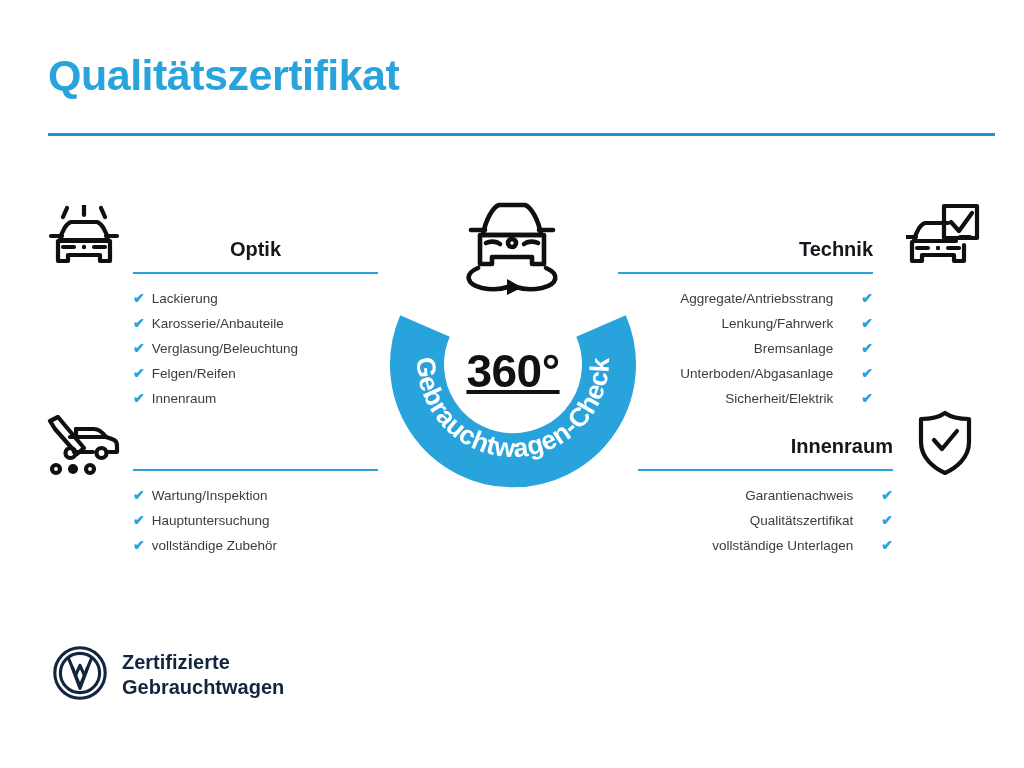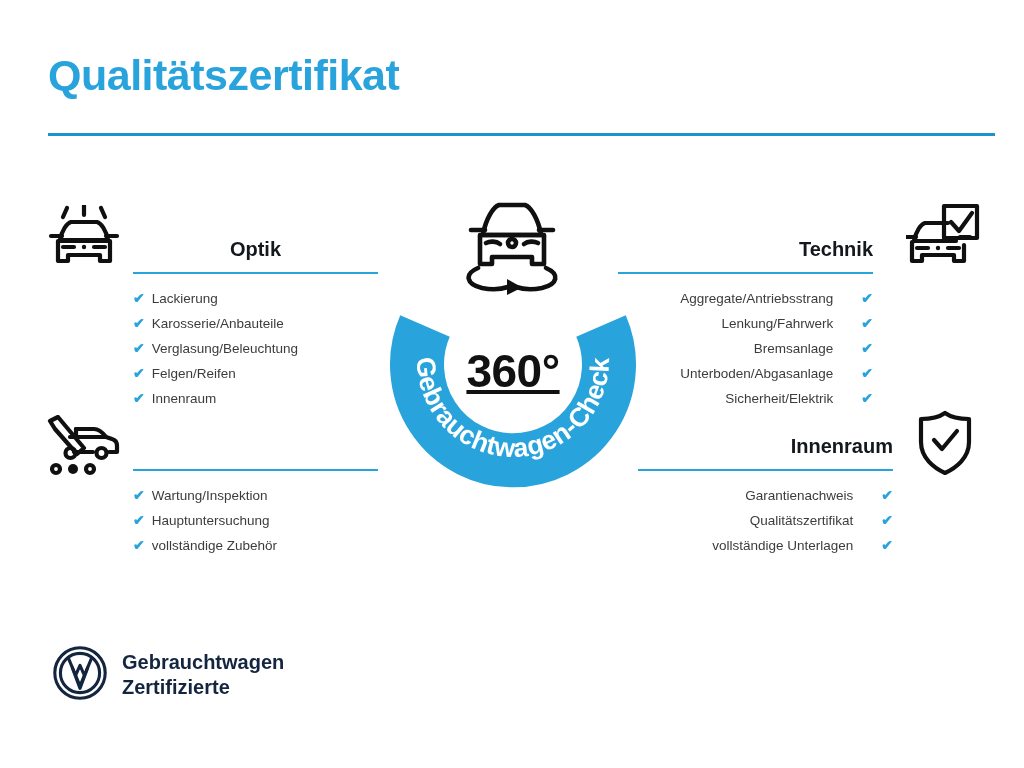--- a/index.html
+++ b/index.html
@@ -378,18 +378,18 @@
         <circle cx="28" cy="28" r="25.2"></circle>
         <circle cx="28" cy="28" r="19.6"></circle>
 
         <path d="M16.2 12.6 L23.6 30.4 L28 20.4 L32.4 30.4 L39.8 12.6"></path>
 
         <path d="M23.6 30.4 L27.0 38.6 M32.4 30.4 L29.0 38.6"></path>
         <path d="M20.3 22.6 L28 43.4 L35.7 22.6"></path>
       </svg>
     </span>
     <span id="footer-logo-text">
+      <span style="display:block">Zertifizierte</span>
       <span style="display:block">Gebrauchtwagen</span>
-      <span style="display:block">Zertifizierte</span>
     </span>
   </div>
 
 </div>
 
 </body></html>

